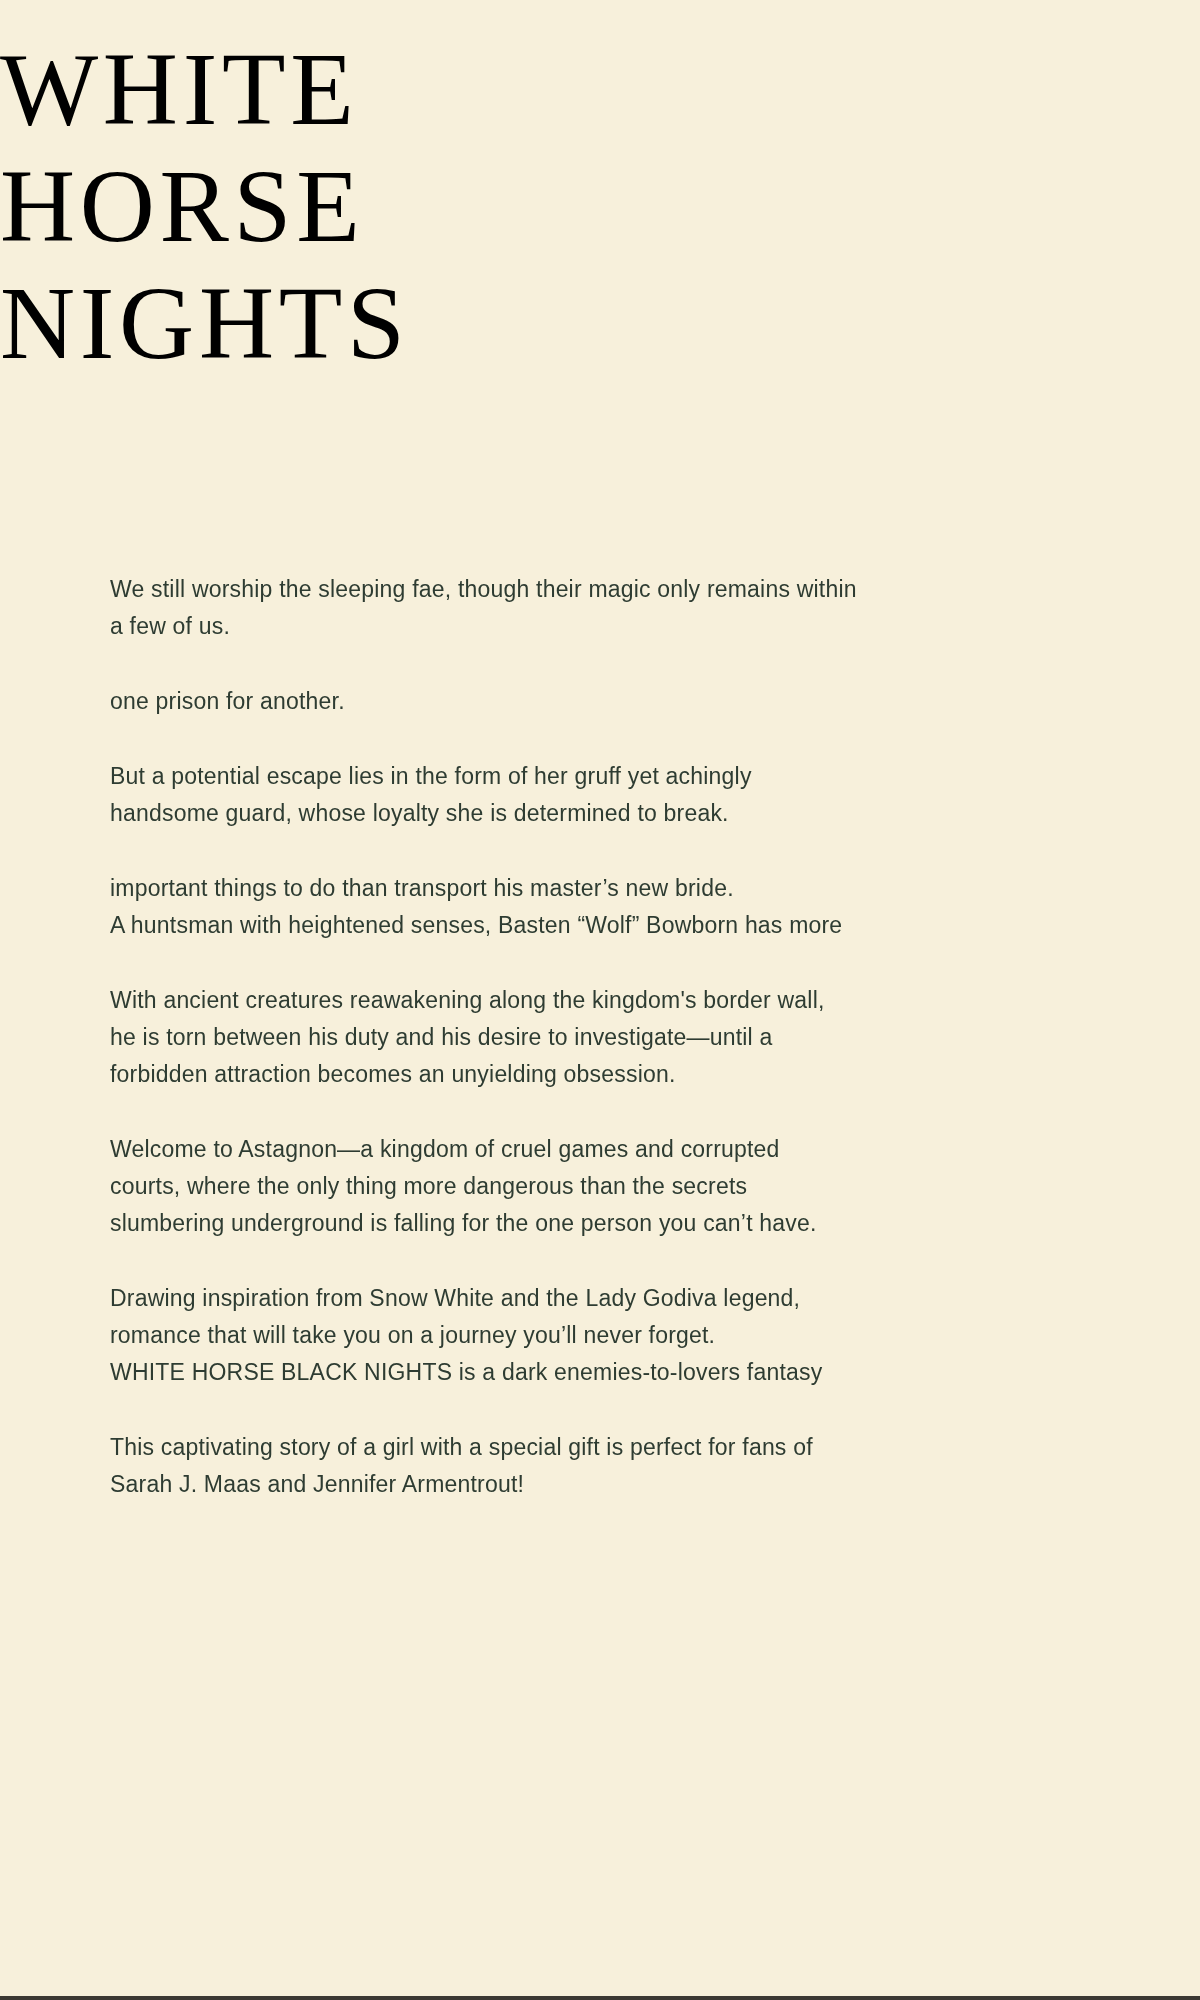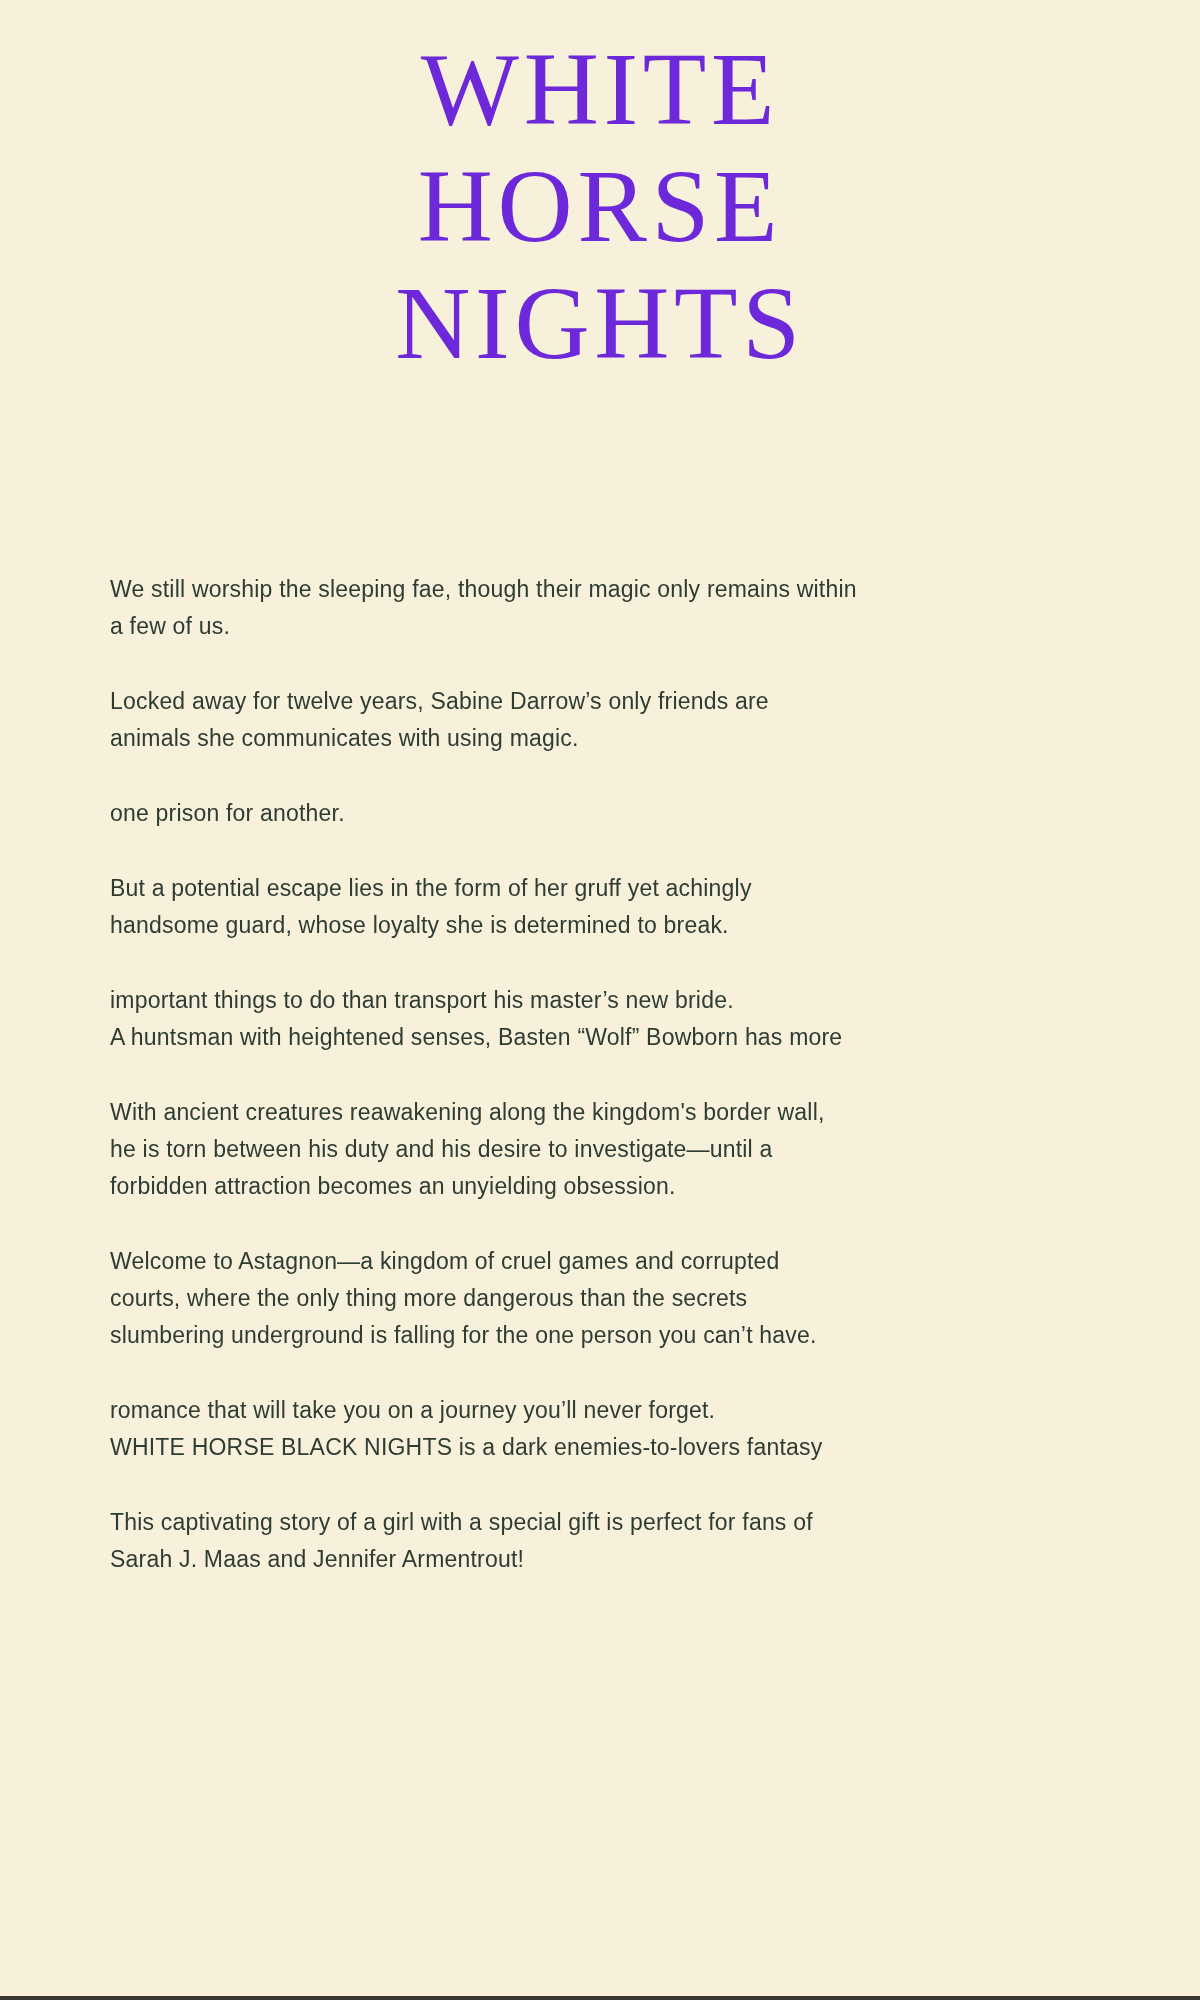--- a/index.html
+++ b/index.html
@@ -14,27 +14,27 @@
     background: #f7f0db;
   }
   .page {
     width: 1200px;
     height: 2000px;
     position: relative;
   }
   .book-title {
     margin: 0 auto;
     padding-top: 30px;
-    text-align: center;
+    text-align: left;
     font-family: "Liberation Serif", serif;
     font-weight: 400;
     font-size: 104px;
     line-height: 117px;
     letter-spacing: 0.045em;
-    color: #6d28d9;
+    color: #000000;
   }
   .book-title .title-line {
     white-space: nowrap;
   }
   .blurb {
     width: 980px;
     margin: 190px auto 0 auto;
     text-align: left;
     font-family: "Liberation Sans", sans-serif;
     font-weight: 400;
@@ -69,24 +69,20 @@
     <div class="title-line">NIGHTS</div>
   </h1>
 
   <div class="blurb">
 
     <div class="para">
       <div class="blurb-line">We still worship the sleeping fae, though their magic only remains within</div>
       <div class="blurb-line">a few of us.</div>
     </div>
 
-    <div class="para">
-      <div class="blurb-line">Locked away for twelve years, Sabine Darrow’s only friends are</div>
-      <div class="blurb-line">animals she communicates with using magic.</div>
-    </div>
 
     <div class="para">
       <div class="blurb-line">one prison for another.</div>
     </div>
 
     <div class="para">
       <div class="blurb-line">But a potential escape lies in the form of her gruff yet achingly</div>
       <div class="blurb-line">handsome guard, whose loyalty she is determined to break.</div>
     </div>
 
@@ -101,20 +97,21 @@
       <div class="blurb-line">forbidden attraction becomes an unyielding obsession.</div>
     </div>
 
     <div class="para">
       <div class="blurb-line">Welcome to Astagnon—a kingdom of cruel games and corrupted</div>
       <div class="blurb-line">courts, where the only thing more dangerous than the secrets</div>
       <div class="blurb-line">slumbering underground is falling for the one person you can’t have.</div>
     </div>
 
     <div class="para">
+      <div class="blurb-line">Drawing inspiration from Snow White and the Lady Godiva legend,</div>
       <div class="blurb-line">romance that will take you on a journey you’ll never forget.</div>
       <div class="blurb-line">WHITE HORSE BLACK NIGHTS is a dark enemies-to-lovers fantasy</div>
     </div>
 
     <div class="para">
       <div class="blurb-line">This captivating story of a girl with a special gift is perfect for fans of</div>
       <div class="blurb-line">Sarah J. Maas and Jennifer Armentrout!</div>
     </div>
 
   </div>

